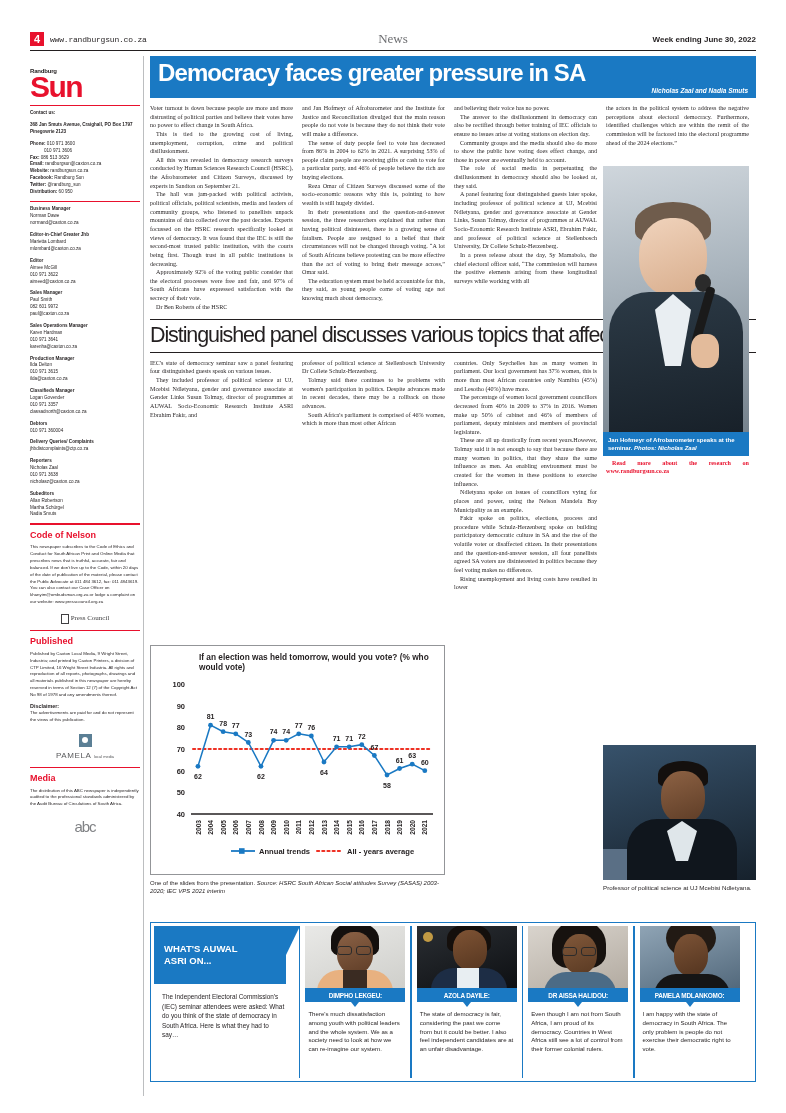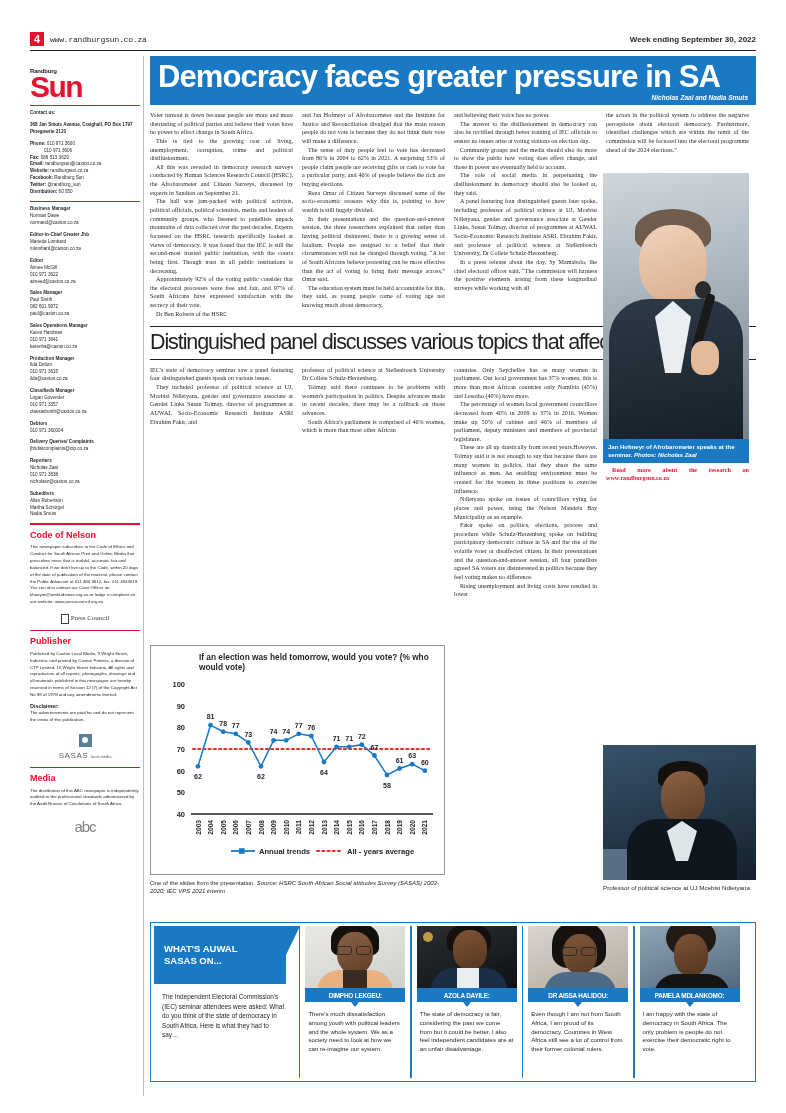--- a/index.html
+++ b/index.html
@@ -83,21 +83,21 @@
               font-size:15px; color:#808285; margin-top:8px; letter-spacing:-1px;}
 
   
   .main { position:absolute; left:150px; top:56px; width:606px; }
 
   .head-band {
     background:#1a79c3; color:#fff; padding:5px 8px 4px 8px; position:relative;
   }
   .head-band h1 {
     font-family:"Liberation Sans",sans-serif; font-weight:bold;
-    font-size:31px; line-height:1; letter-spacing:-0.9px;
+    font-size:24px; line-height:1; letter-spacing:-0.9px;
   }
   .byline {
     text-align:right; font-family:"Liberation Sans",sans-serif; font-weight:bold;
     font-style:italic; font-size:6.5px; margin-top:2px;
   }
 
   .cols { display:flex; gap:9px; margin-top:6px; }
   .col { width:143px; }
   .col p {
     font-family:"Liberation Serif",serif; font-size:6.1px; line-height:1.42;
@@ -237,21 +237,22 @@
   .p-glass{position:absolute;border:1.2px solid #2b2b2b;border-radius:3px;}
 </style>
 </head>
 <body>
 
 <div class="page">
 
   <div class="masthead">
     <div class="pagenum">4</div>
     <div class="site-url">www.randburgsun.co.za</div>
-    <div class="masthead-right">Week ending September 30, 2022</div>
+    <div class="masthead-center">News</div>
+    <div class="masthead-right">Week ending June 30, 2022</div>
   </div>
   <div class="rule-top"></div>
 
   <div class="rail-divider"></div>
   <div class="rail">
     <div class="logo-randburg">Randburg</div>
     <div class="logo-sun">Sun</div>
     <div class="red-rule"></div>
 
     <div class="blk">
@@ -336,30 +337,30 @@
     <div class="red-rule"></div>
     <div class="red-head">Code of Nelson</div>
     <p class="body-sm">This newspaper subscribes to the Code of Ethics and Conduct for South African Print and Online Media that prescribes news that is truthful, accurate, fair and balanced. If we don't live up to the Code, within 20 days of the date of publication of the material, please contact the Public Advocate at 011 484 3612, fax: 011 4843619. You can also contact our Case Officer on khanyim@ombudsman.org.za or lodge a complaint on our website: www.presscouncil.org.za</p>
 
     <div class="press-council">
       <div class="pc-box"></div>
       <div class="pc-text">Press Council</div>
     </div>
 
     <div class="red-rule"></div>
-    <div class="red-head">Publisher</div>
+    <div class="red-head">Published</div>
     <p class="body-sm">Published by Caxton Local Media, 9 Wright Street, Industria; and printed by Caxton Printers, a division of CTP Limited, 16 Wright Street Industria. All rights and reproduction of all reports, photographs, drawings and all materials published in this newspaper are hereby reserved in terms of Section 12 (7) of the Copyright Act No 98 of 1978 and any amendments thereof.</p>
     <div class="lbl" style="font-size:5.4px;margin-top:3px;">Disclaimer:</div>
     <p class="body-sm">The advertisements are paid for and do not represent the views of this publication.</p>
 
     <div class="caxton-logo">
       <div class="cax-mark">
           <div class="inner"></div>
         </div>
-      <div class="cax-word"><span>SASAS</span> <small>local media</small></div>
+      <div class="cax-word"><span>PAMELA</span> <small>local media</small></div>
     </div>
 
     <div class="red-rule"></div>
     <div class="red-head">Media</div>
     <p class="body-sm">The distribution of this ABC newspaper is independently audited to the professional standards administered by the Audit Bureau of Circulations of South Africa.</p>
     <div class="abc-logo">abc</div>
   </div>
 
   <div class="main">
 
@@ -531,21 +532,21 @@
     <div class="ph2-body"></div>
     <div class="ph2-shirt"></div>
   </div>
   <div class="photo2-cap">Professor of political science at UJ Mcebisi Ndletyana.</div>
 
   <div class="vox">
     <div class="vox-intro">
       <div class="vox-flag">
         <span>
           <span>WHAT'S AUWAL</span><br>
-          <span>SASAS ON...</span>
+          <span>ASRI ON...</span>
         </span>
       </div>
       <p>The Independent Electoral Commission's (IEC) seminar attendees were asked: What do you think of the state of democracy in South Africa. Here is what they had to say…</p>
     </div>
 
     <div class="vox-sep"></div>
     <div class="vox-card">
       <div class="vox-photo">
         <div class="p-bg1"></div>
         <div class="p-hair" style="left:26px;top:-4px;width:48px;height:34px;background:#14100e;"></div>

